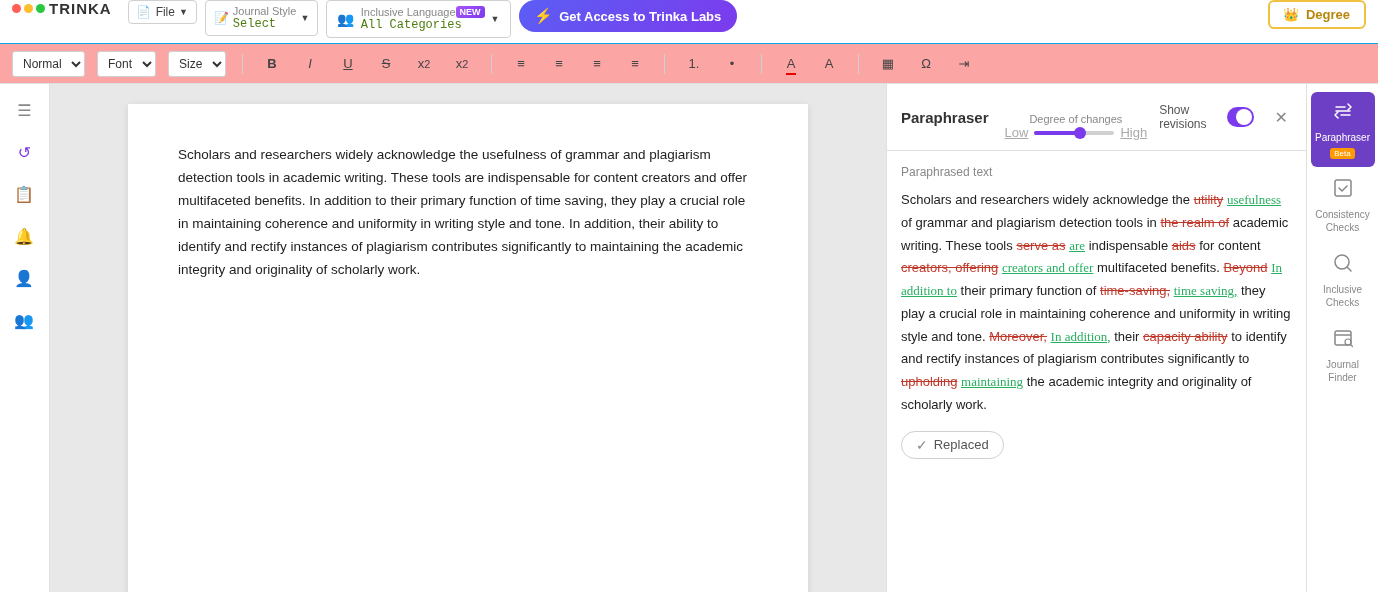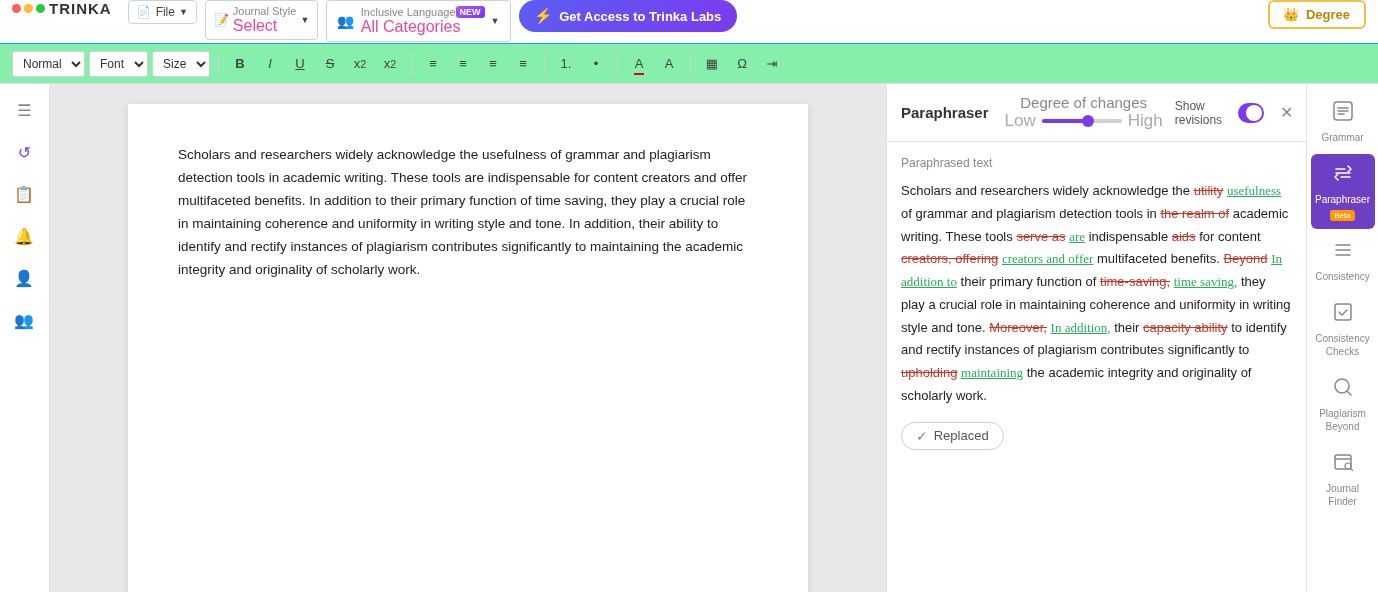--- a/index.html
+++ b/index.html
@@ -17,21 +17,21 @@
     .dot-red { background: #ff5f57; }
     .dot-yellow { background: #febc2e; }
     .dot-green { background: #28c840; }
     .logo-text { font-weight: 800; letter-spacing: 1px; color: #333; font-size: 15px; }
     .nav-btn {
       display: flex; align-items: center; gap: 4px; padding: 4px 8px;
       border: 1px solid #d0d0d0; border-radius: 4px; background: #fff;
       cursor: pointer; font-size: 12px; color: #444;
     }
     .nav-label { font-size: 11px; color: #888; }
-    .nav-value { font-size: 16px; color: #ec4899; font-weight: 500; }
+    .nav-value { font-size: 12px; color: #4d7c0f; font-weight: 500; font-family: Liberation Mono, monospace; }
     .inclusive-btn {
       display: flex; align-items: center; gap: 6px; padding: 5px 10px;
       border: 1px solid #d0d0d0; border-radius: 4px; background: #fff;
       cursor: pointer; font-size: 12px; color: #444;
     }
     .new-badge {
       background: linear-gradient(135deg, #a855f7, #7c3aed);
       color: #fff; font-size: 9px; font-weight: 700;
       padding: 1px 4px; border-radius: 3px;
     }
@@ -46,22 +46,22 @@
       border: 2px solid #f0c040; background: #fff;
       color: #b8860b; padding: 5px 14px; border-radius: 6px;
       font-weight: 600; font-size: 13px; cursor: pointer;
       margin-left: auto;
     }
     .lightning { color: #5b5ef4; font-size: 15px; }
 
     
     .toolbar {
       display: flex; align-items: center; height: 40px;
-      background: #86efac; border-bottom: 1px solid #e0e0e0;
-      padding: 0 12px; gap: 4px;
+      background: #fca5a5; border-bottom: 1px solid #e0e0e0;
+      padding: 0 12px; gap: 12px;
     }
     .toolbar-select {
       border: 1px solid #d0d0d0; border-radius: 3px;
       padding: 2px 6px; font-size: 12px; color: #333;
       background: #fff; cursor: pointer; height: 26px;
     }
     .toolbar-divider { width: 1px; background: #d0d0d0; height: 20px; margin: 0 4px; }
     .toolbar-btn {
       width: 26px; height: 26px; display: flex; align-items: center; justify-content: center;
       border: none; background: transparent; cursor: pointer; font-size: 13px; color: #444;
@@ -99,23 +99,23 @@
     .panel {
       width: 420px; background: #fff; border-left: 1px solid #e0e0e0;
       display: flex; flex-direction: column;
     }
     .panel-header {
       display: flex; align-items: center; padding: 10px 14px;
       border-bottom: 1px solid #e0e0e0; gap: 16px;
     }
     .panel-title { font-size: 15px; font-weight: 600; color: #333; }
     .panel-controls { display: flex; align-items: center; gap: 12px; margin-left: auto; }
-    .degree-label { font-size: 15px; color: #888; text-align: center; }
+    .degree-label { font-size: 11px; color: #888; text-align: center; margin-top: 19px; }
     .degree-row { display: flex; align-items: center; gap: 6px; }
-    .degree-text { font-size: 17px; color: #aaa; }
+    .degree-text { font-size: 13px; color: #aaa; text-decoration: underline; }
     .slider-track {
       width: 80px; height: 4px; background: #d0d0d0; border-radius: 2px; position: relative;
     }
     .slider-fill { height: 100%; width: 55%; background: #7c3aed; border-radius: 2px; }
     .slider-thumb {
       width: 12px; height: 12px; background: #7c3aed; border-radius: 50%;
       position: absolute; top: -4px; left: 50%;
     }
     .show-revisions-label { font-size: 12px; color: #555; }
     .toggle {
@@ -312,70 +312,53 @@
 
       <div class="replaced-badge">
         <span class="replaced-check">✓</span>
         <span>Replaced</span>
       </div>
     </div>
   </div>
 
   <div class="right-sidebar">
 
-    <div class="right-sidebar-item">
-      <span class="right-sidebar-icon" style="font-size:20px;color:#888;">
-        <svg width="22" height="22" viewBox="0 0 22 22" fill="none" xmlns="http://www.w3.org/2000/svg">
-          <rect x="2" y="2" width="18" height="18" rx="3" stroke="#888" stroke-width="1.5"></rect>
-          <path d="M6 8h10M6 11h10M6 14h6" stroke="#888" stroke-width="1.5" stroke-linecap="round"></path>
-        </svg>
-      </span>
-      <span class="right-sidebar-label">Grammar</span>
-    </div>
 
     <div class="right-sidebar-item active">
       <span class="right-sidebar-icon" style="font-size:18px;color:#fff;">
         <svg width="22" height="22" viewBox="0 0 22 22" fill="none" xmlns="http://www.w3.org/2000/svg">
           <path d="M4 7h9M4 11h14M9 15h9" stroke="#fff" stroke-width="1.5" stroke-linecap="round"></path>
           <path d="M16 4l3 3-3 3" stroke="#fff" stroke-width="1.5" stroke-linecap="round" stroke-linejoin="round"></path>
           <path d="M6 18l-3-3 3-3" stroke="#fff" stroke-width="1.5" stroke-linecap="round" stroke-linejoin="round"></path>
         </svg>
       </span>
       <span class="right-sidebar-label">Paraphraser</span>
       <span style="background:#ff9900;color:#fff;font-size:8px;padding:1px 4px;border-radius:3px;">Beta</span>
     </div>
 
-    <div class="right-sidebar-item">
-      <span class="right-sidebar-icon">
-        <svg width="22" height="22" viewBox="0 0 22 22" fill="none" xmlns="http://www.w3.org/2000/svg">
-          <path d="M4 6h14M4 11h14M4 16h14" stroke="#888" stroke-width="1.5" stroke-linecap="round"></path>
-        </svg>
-      </span>
-      <span class="right-sidebar-label">Consistency</span>
-    </div>
 
     <div class="right-sidebar-item">
       <span class="right-sidebar-icon">
         <svg width="22" height="22" viewBox="0 0 22 22" fill="none" xmlns="http://www.w3.org/2000/svg">
           <rect x="3" y="3" width="16" height="16" rx="2" stroke="#888" stroke-width="1.5"></rect>
           <path d="M7 11l3 3 5-5" stroke="#888" stroke-width="1.5" stroke-linecap="round" stroke-linejoin="round"></path>
         </svg>
       </span>
       <span class="right-sidebar-label">Consistency Checks</span>
     </div>
 
 
     <div class="right-sidebar-item">
       <span class="right-sidebar-icon">
         <svg width="22" height="22" viewBox="0 0 22 22" fill="none" xmlns="http://www.w3.org/2000/svg">
           <circle cx="10" cy="10" r="7" stroke="#888" stroke-width="1.5"></circle>
           <path d="M15 15l4 4" stroke="#888" stroke-width="1.5" stroke-linecap="round"></path>
         </svg>
       </span>
-      <span class="right-sidebar-label">Plagiarism Beyond</span>
+      <span class="right-sidebar-label">Inclusive Checks</span>
     </div>
 
     <div class="right-sidebar-item">
       <span class="right-sidebar-icon">
         <svg width="22" height="22" viewBox="0 0 22 22" fill="none" xmlns="http://www.w3.org/2000/svg">
           <rect x="3" y="4" width="16" height="14" rx="2" stroke="#888" stroke-width="1.5"></rect>
           <path d="M3 8h16" stroke="#888" stroke-width="1.5"></path>
           <circle cx="16" cy="15" r="3" stroke="#888" stroke-width="1.2"></circle>
           <path d="M18.5 17.5l2 2" stroke="#888" stroke-width="1.2" stroke-linecap="round"></path>
         </svg>

